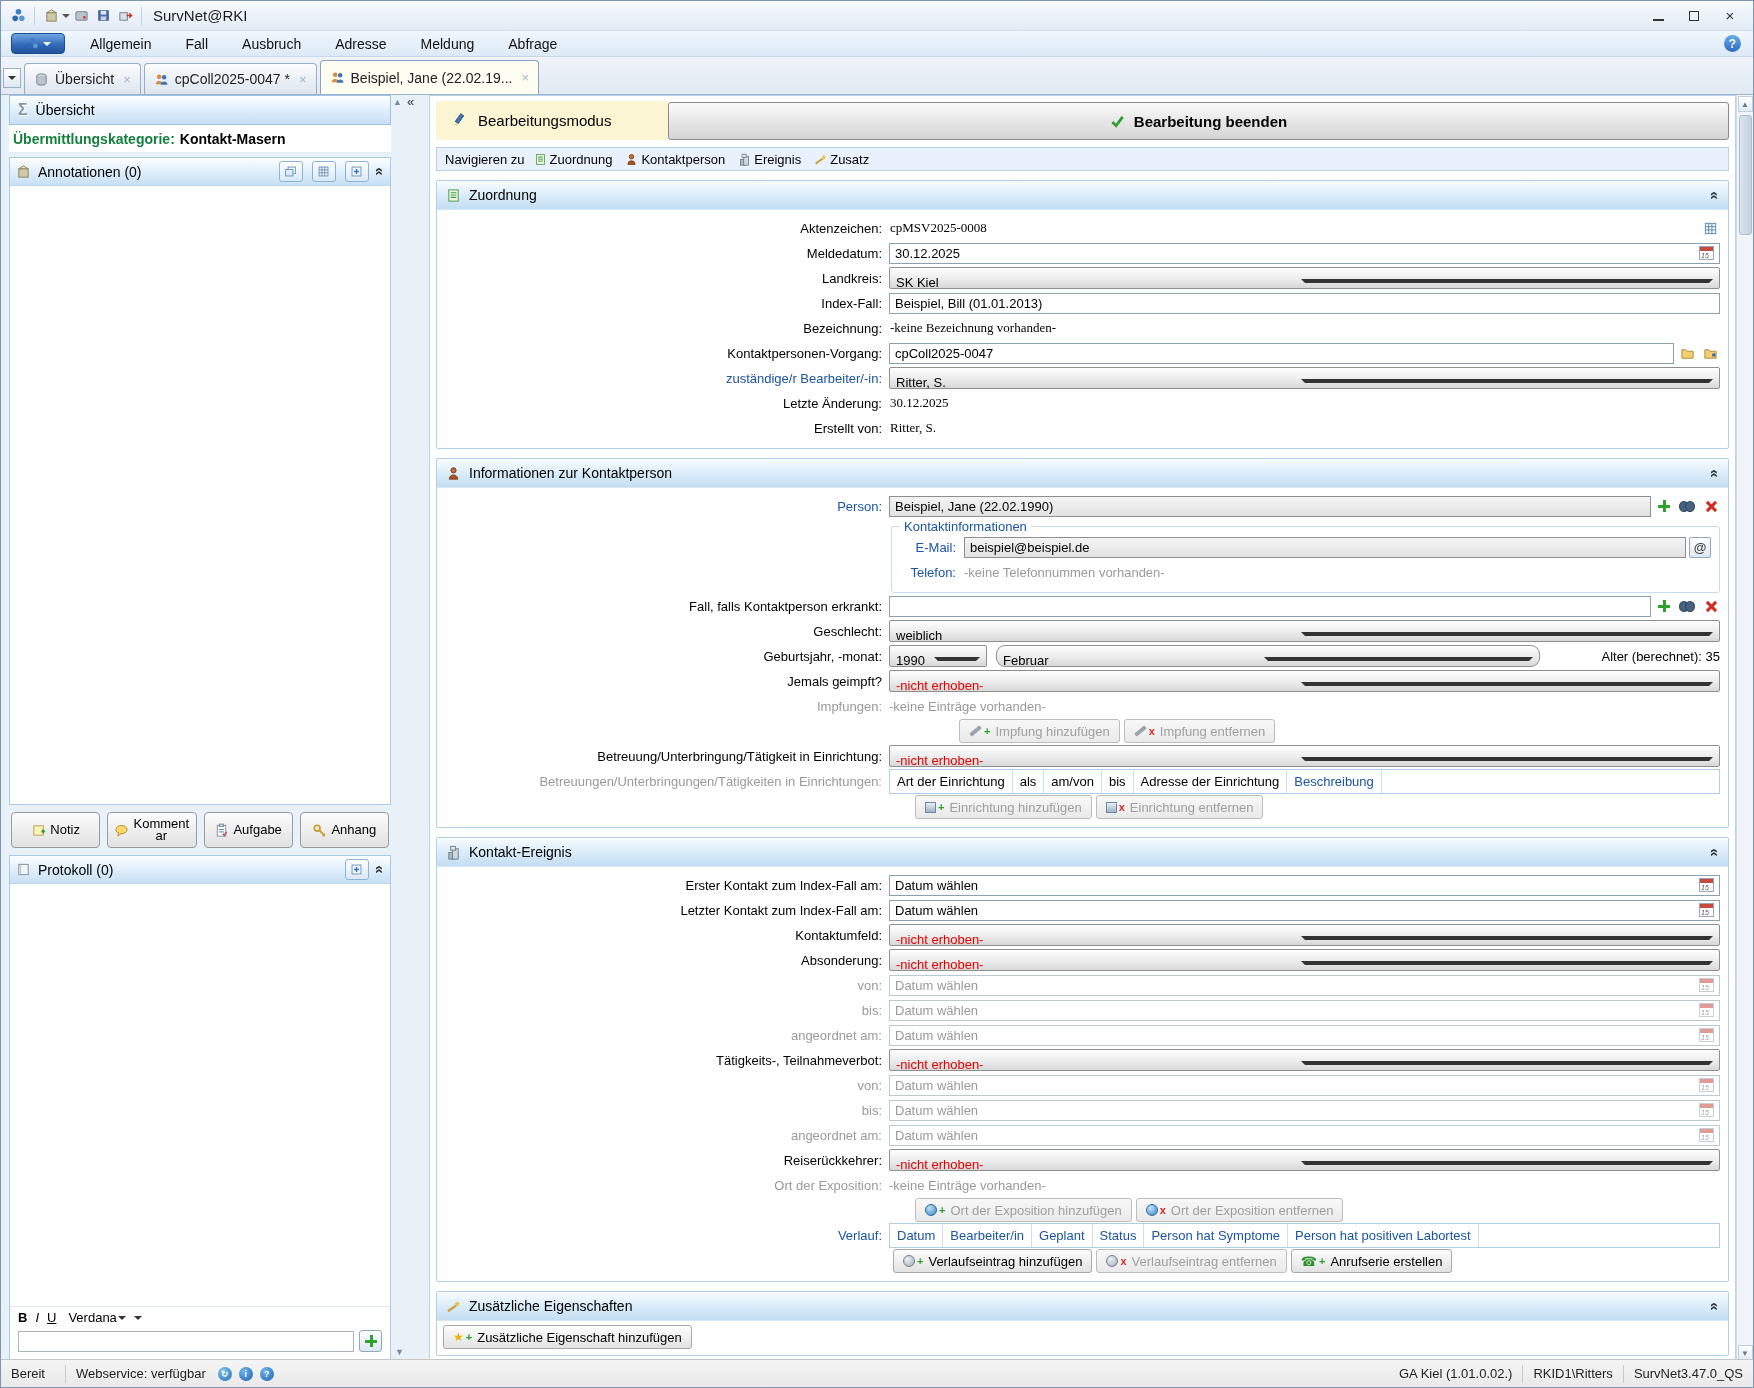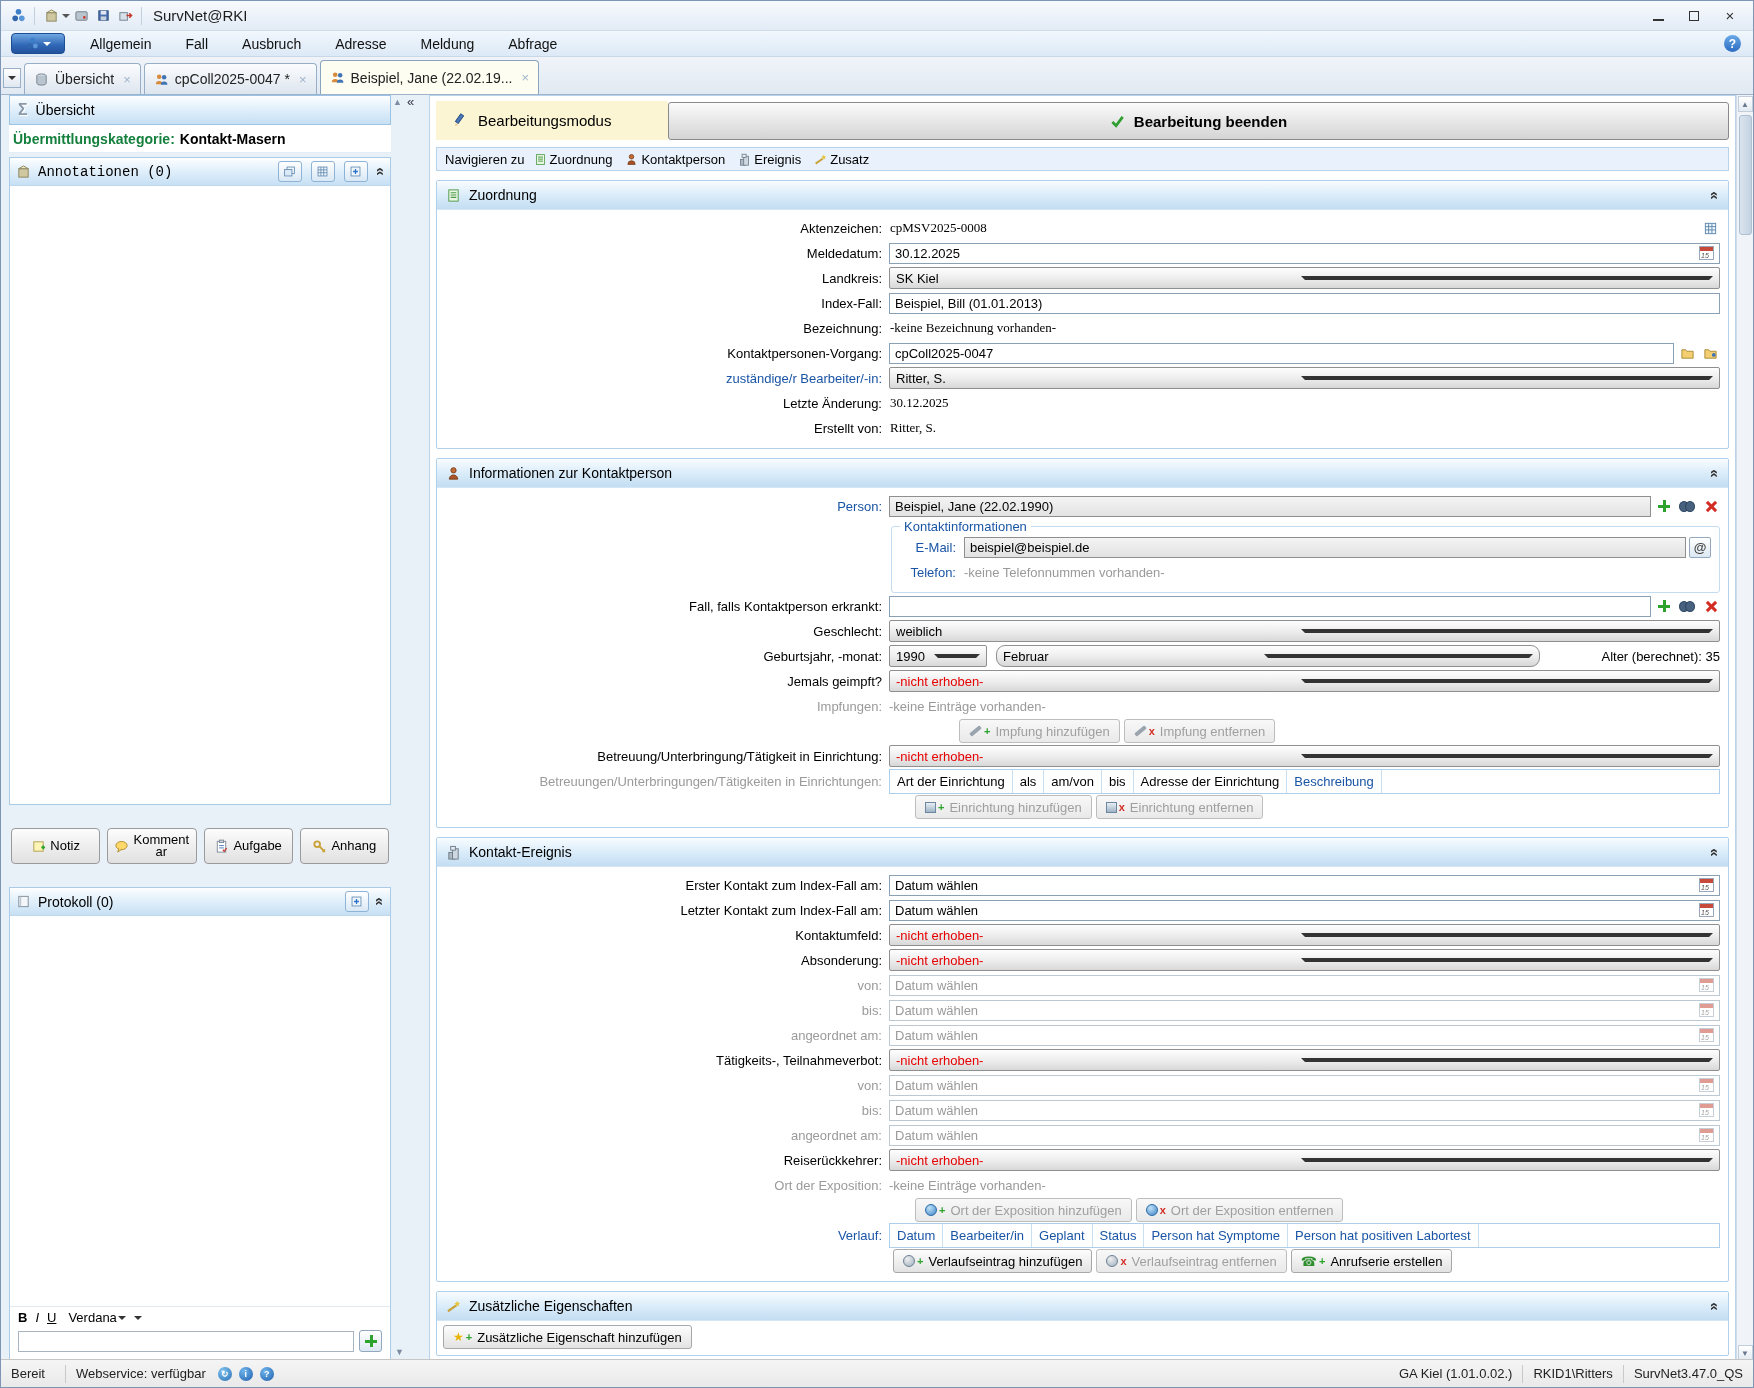--- a/index.html
+++ b/index.html
@@ -38,23 +38,23 @@
   
   .sidebar{width:382px;display:flex;flex-direction:column;}
   .side-head{height:30px;border:1px solid #9dc3e4;background:linear-gradient(#fdfeff,#e2f0fb 45%,#c7e0f4);display:flex;align-items:center;padding:0 8px;font-size:14px;gap:8px;}
   .sigma{font-weight:bold;font-size:16px;color:#8a98a8;text-shadow:1px 1px 0 #fff;}
   .kategorie{height:28px;display:flex;align-items:center;padding:0 4px;font-size:14px;font-weight:bold;background:#fff;border-bottom:1px solid #e4ecf4;gap:5px;}
   .kategorie .kl{color:#15803d;}
   .panel{border:1px solid #a9cbe8;background:#fff;display:flex;flex-direction:column;}
   .panel-head{height:28px;background:linear-gradient(#fdfeff,#e2f0fb 45%,#c7e0f4);border-bottom:1px solid #bcd8ee;display:flex;align-items:center;padding:0 6px;font-size:14px;gap:7px;}
   .ph-btn{width:24px;height:21px;border:1px solid #8db4d6;border-radius:3px;background:linear-gradient(#ffffff,#d9e8f5);display:flex;align-items:center;justify-content:center;margin-left:2px;}
   .chev2{display:inline-block;transform:rotate(90deg);font-size:15px;color:#333;font-weight:bold;line-height:1;}
-  .annot-panel{height:648px;margin-top:4px;font-family:Liberation Mono, monospace;}
+  .annot-panel{height:648px;margin-top:4px;}
   .annot-body{flex:1;background:#fff;}
-  .notes-row{display:flex;gap:7px;padding:23px 2px;}
+  .notes-row{display:flex;gap:7px;padding:7px 2px;}
   .note-btn{flex:1;height:36px;border:1px solid #9b9b9b;border-radius:4px;background:linear-gradient(#fcfcfc,#e1e1e1);display:flex;align-items:center;justify-content:center;gap:4px;font-size:13px;text-align:center;line-height:12px;}
   .note-btn span{max-width:56px;overflow-wrap:break-word;}
   .proto-panel{flex:1;}
   .proto-body{flex:1;background:#fff;}
   .editor-bar{display:flex;align-items:center;gap:8px;padding:3px 8px;border-top:1px solid #e0e8f0;font-size:13px;}
   .fmt-b{font-weight:bold;}
   .fmt-i{font-style:italic;}
   .fmt-u{text-decoration:underline;}
   .font-dd{display:flex;align-items:center;gap:1px;margin-left:4px;}
   .editor-input-row{display:flex;align-items:center;gap:5px;padding:2px 8px 8px;}
@@ -85,21 +85,21 @@
   .ffield{flex:1;display:flex;align-items:center;margin-right:8px;}
   .lab-blue{color:#1a55a5;}
   .lab-gray{color:#9a9a9a;}
   .red{color:#e60000;}
   .grayv{color:#9a9a9a;}
 
   .ti{flex:1;height:21px;border:1px solid #8aa0b4;background:#fff;padding:0 5px;display:flex;align-items:center;}
   .ti>span{flex:1;}
   .ti.gray-bg{background:linear-gradient(#f4f4f4,#e2e2e2);border-color:#8f8f8f;}
   .ti.disabled{border-color:#bcc8d2;color:#9a9a9a;}
-  .select{flex:1;height:22px;border:1px solid #8f8f8f;border-radius:2px;background:linear-gradient(#fefefe,#ececec 55%,#d8d8d8);display:flex;align-items:center;padding:0 6px;}
+  .select{flex:1;height:22px;border:1px solid #8f8f8f;border-radius:2px;background:linear-gradient(#fefefe,#ececec 55%,#d8d8d8);display:flex;padding:7px 6px;}
   .select>span{flex:1;}
   .icbtn{width:20px;height:20px;margin-left:3px;display:flex;align-items:center;justify-content:center;}
   .sq-btn{width:22px;height:21px;border:1px solid #93a8bc;border-radius:2px;background:linear-gradient(#fff,#dce8f3);display:flex;align-items:center;justify-content:center;margin-left:3px;font-size:12px;color:#555;font-weight:bold;}
   .gbtn{height:24px;border:1px solid #a8a8a8;border-radius:3px;background:linear-gradient(#fdfdfd,#e2e2e2);display:inline-flex;align-items:center;padding:0 9px;gap:5px;font-size:13px;margin-right:4px;}
   .gbtn.disabled{color:#9f9f9f;background:linear-gradient(#f8f8f8,#e9e9e9);border-color:#bdbdbd;}
 
   .fset{flex:1;border:1px solid #c5dcf0;border-radius:3px;margin-right:0;padding:1px 8px 7px;}
   .fset legend{color:#1a55a5;font-size:13px;padding:0 4px;}
   .fsrow{display:flex;align-items:center;min-height:25px;font-size:13px;}
   .fslabel{width:64px;text-align:right;padding-right:8px;color:#1a55a5;flex-shrink:0;}

